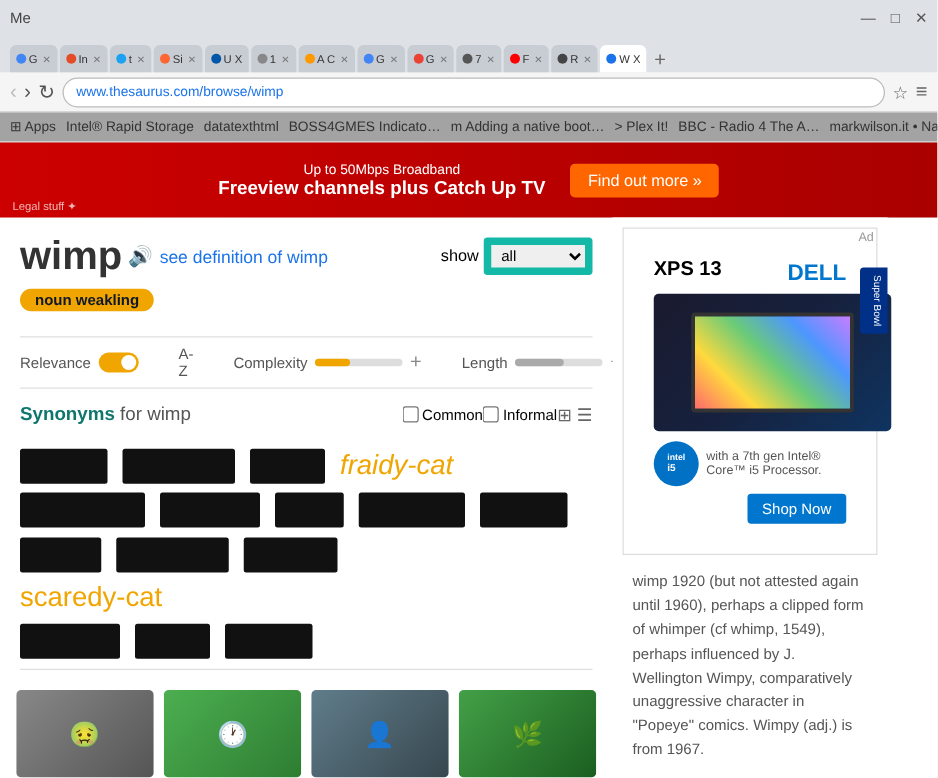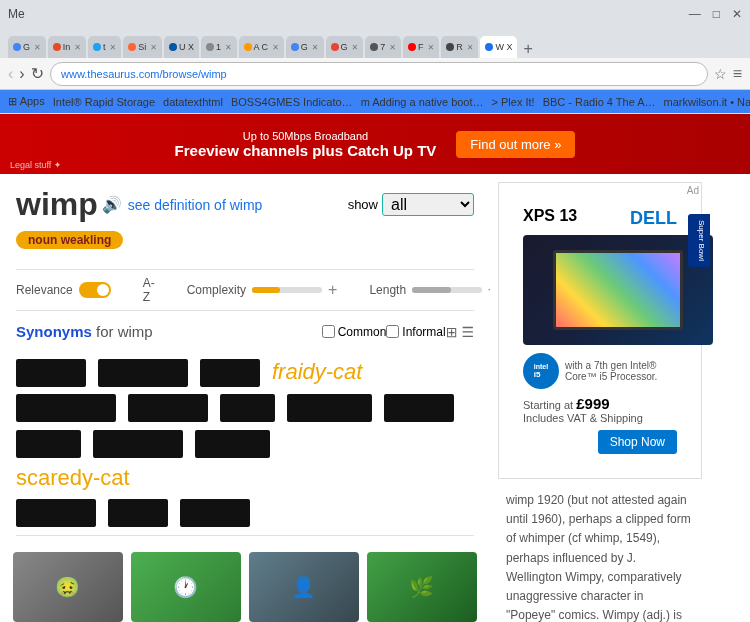--- a/index.html
+++ b/index.html
@@ -38,21 +38,21 @@
       font-size: 12px;
       background: #fff;
       display: flex;
       align-items: center;
     }
     .address-bar span { color: #1a73e8; font-size: 11px; }
     .star-btn { font-size: 14px; color: #666; cursor: pointer; }
 
     
     .bookmarks-bar {
-      background: #3b82f6;
+      background: #a3a3a3;
       border-bottom: 1px solid #e0e0e0;
       display: flex;
       align-items: center;
       padding: 2px 8px;
       gap: 8px;
       height: 24px;
       font-size: 11px;
       color: #333;
       overflow: hidden;
     }
@@ -121,30 +121,30 @@
       cursor: pointer;
     }
     .show-control {
       margin-left: auto;
       display: flex;
       align-items: center;
       gap: 4px;
       font-size: 13px;
     }
     .show-select {
-      border: 1px solid #14b8a6;
+      border: 6px solid #14b8a6;
       border-radius: 3px;
       padding: 1px 4px;
-      font-size: 16px;
+      font-size: 12px;
     }
 
     
     .word-tag {
       background: #f0a500;
-      color: #7f1d1d;
+      color: #0f172a;
       border-radius: 12px;
       padding: 2px 12px;
       font-size: 12px;
       font-weight: bold;
       display: inline-block;
       margin-bottom: 10px;
     }
 
     
     .filter-bar {
@@ -196,21 +196,21 @@
     .plus-btn { font-size: 16px; color: #888; cursor: pointer; }
 
     
     .syn-header {
       display: flex;
       align-items: center;
       margin-bottom: 10px;
       gap: 10px;
     }
     .syn-title { font-size: 15px; color: #555; }
-    .syn-title strong { color: #1d4ed8; }
+    .syn-title strong { color: #0f766e; }
     .checkboxes {
       margin-left: auto;
       display: flex;
       align-items: center;
       font-size: 12px;
     }
     .check-item { display: flex; align-items: center; gap: 3px; cursor: pointer; }
     .view-btns { display: flex; gap: 4px; }
     .view-btn { cursor: pointer; font-size: 14px; color: #666; }
 
@@ -708,26 +708,20 @@
           <div>
             <div style="font-size:7px;">intel</div>
             <div style="font-size:8px;font-weight:bold;">i5</div>
           </div>
         </div>
         <div class="intel-text">
           <div>with a 7th gen Intel®</div>
           <div>Core™ i5 Processor.</div>
         </div>
       </div>
-      <div class="price-row">
-        <span>Starting at</span>
-        <span class="price">£999</span>
-        <br>
-        <span>Includes VAT &amp; Shipping</span>
-      </div>
       <button class="shop-btn">Shop Now</button>
       <div style="clear:both;"></div>
     </div>
 
     <div class="word-origin">
       <p>wimp 1920 (but not attested again until 1960), perhaps a clipped form of whimper (cf whimp, 1549), perhaps influenced by J. Wellington Wimpy, comparatively unaggressive character in "Popeye" comics. Wimpy (adj.) is from 1967.</p>
     </div>
 
   </div>
 </div>

